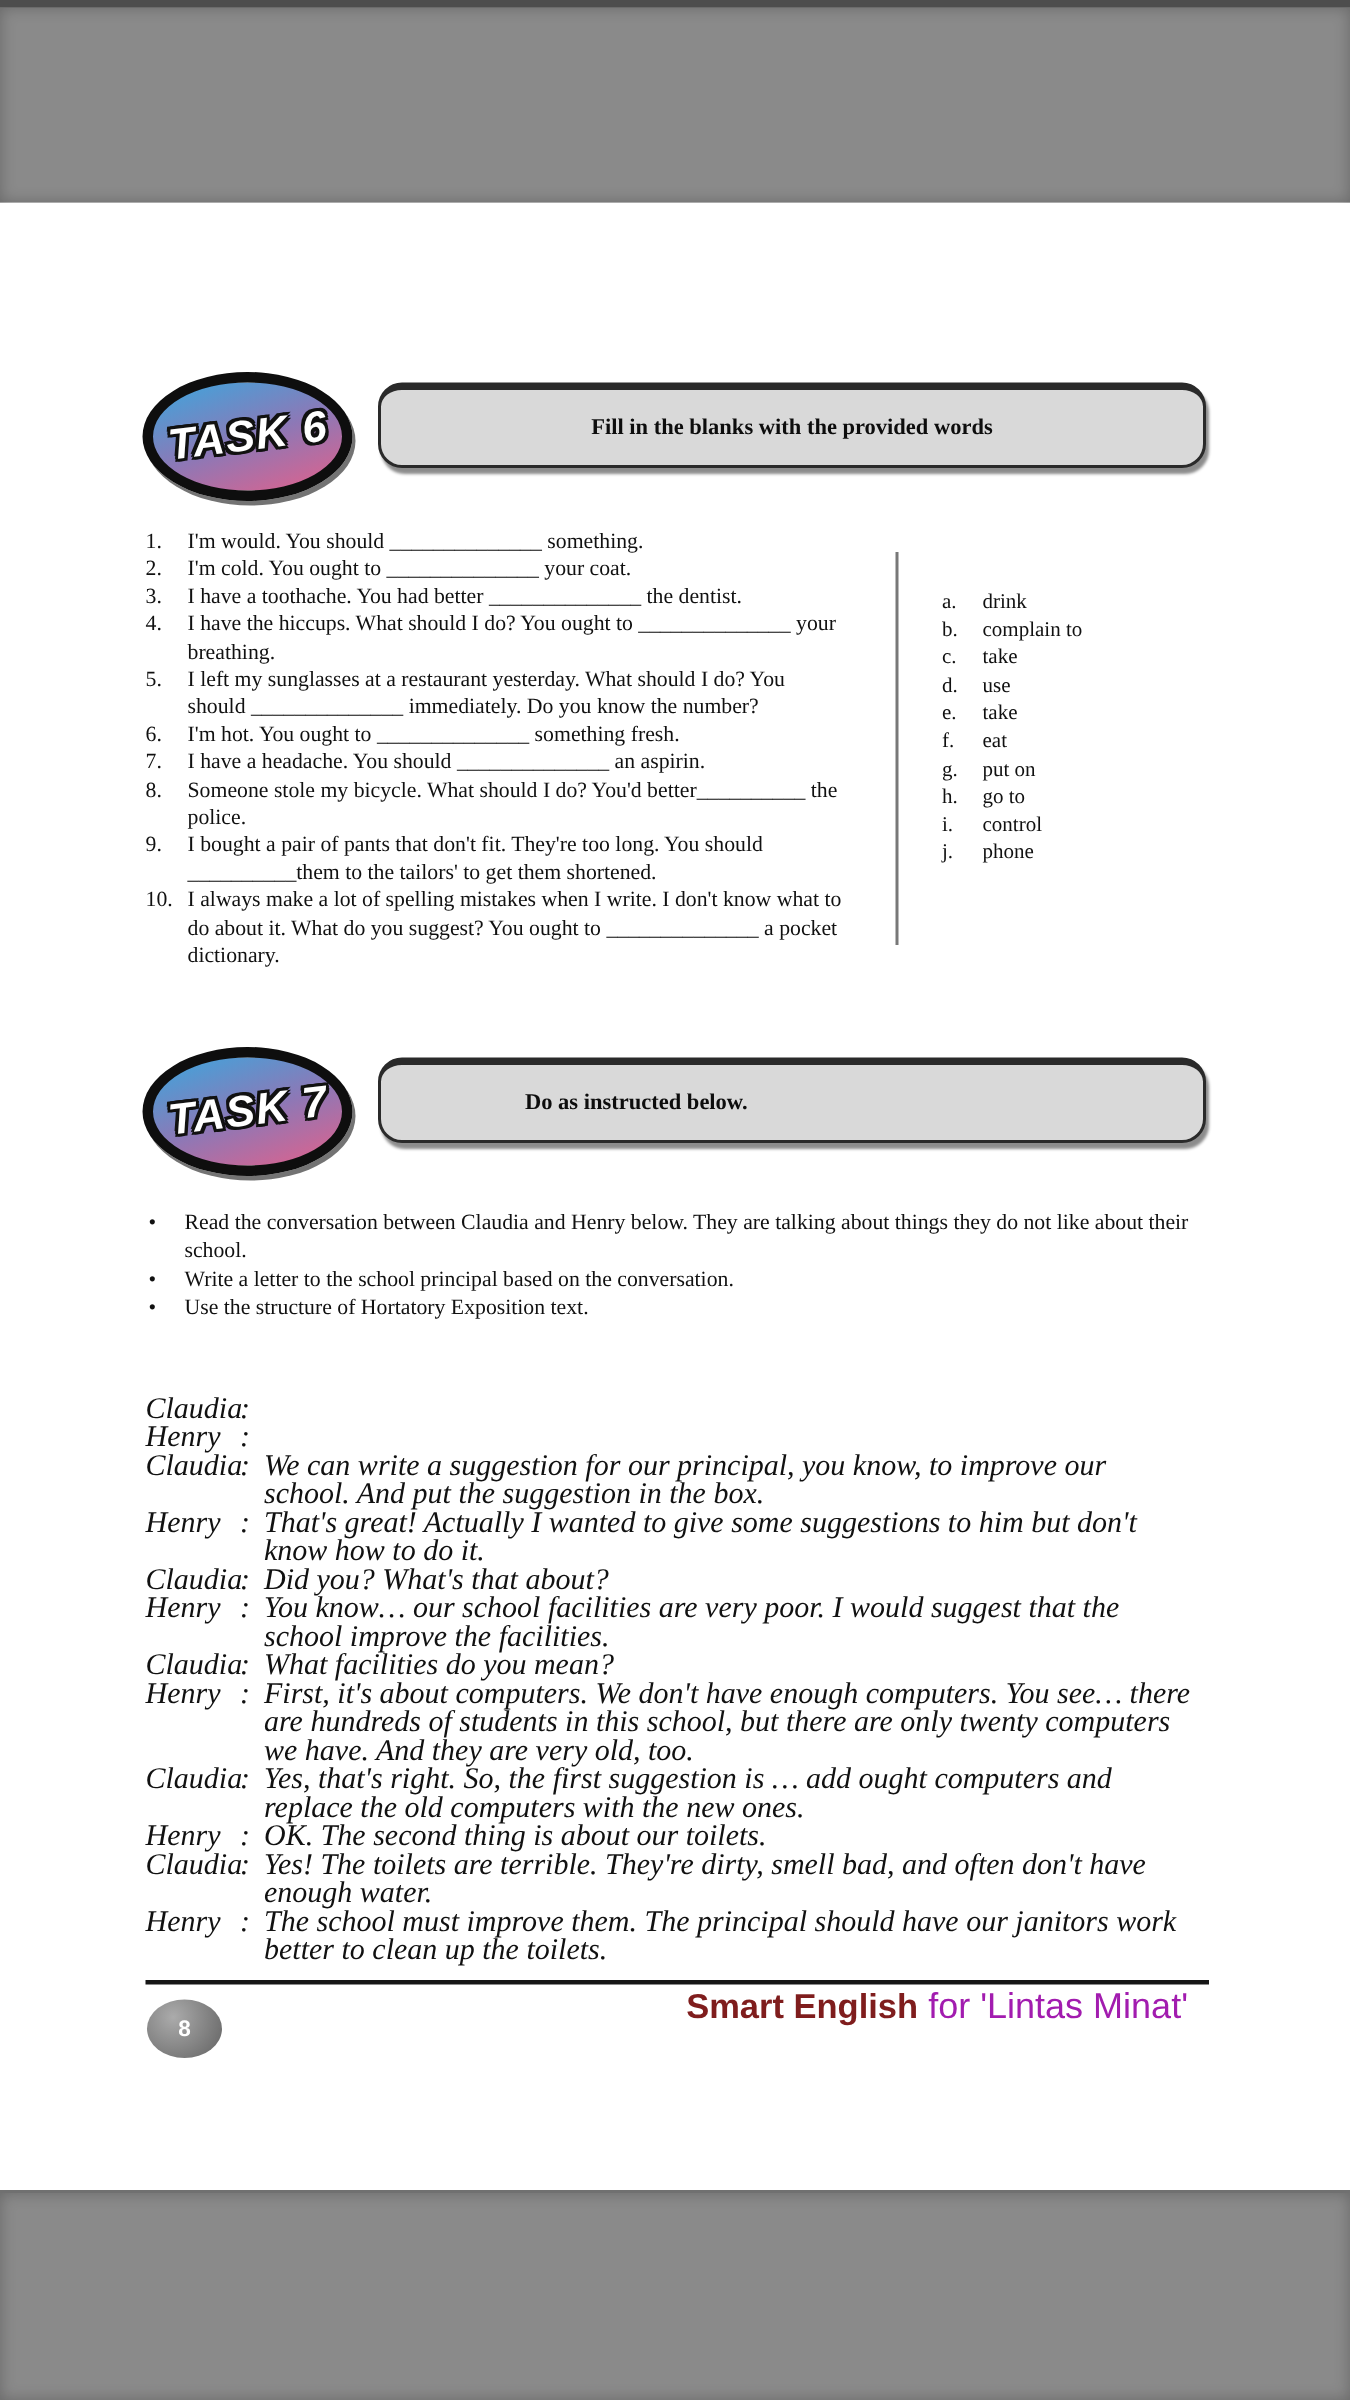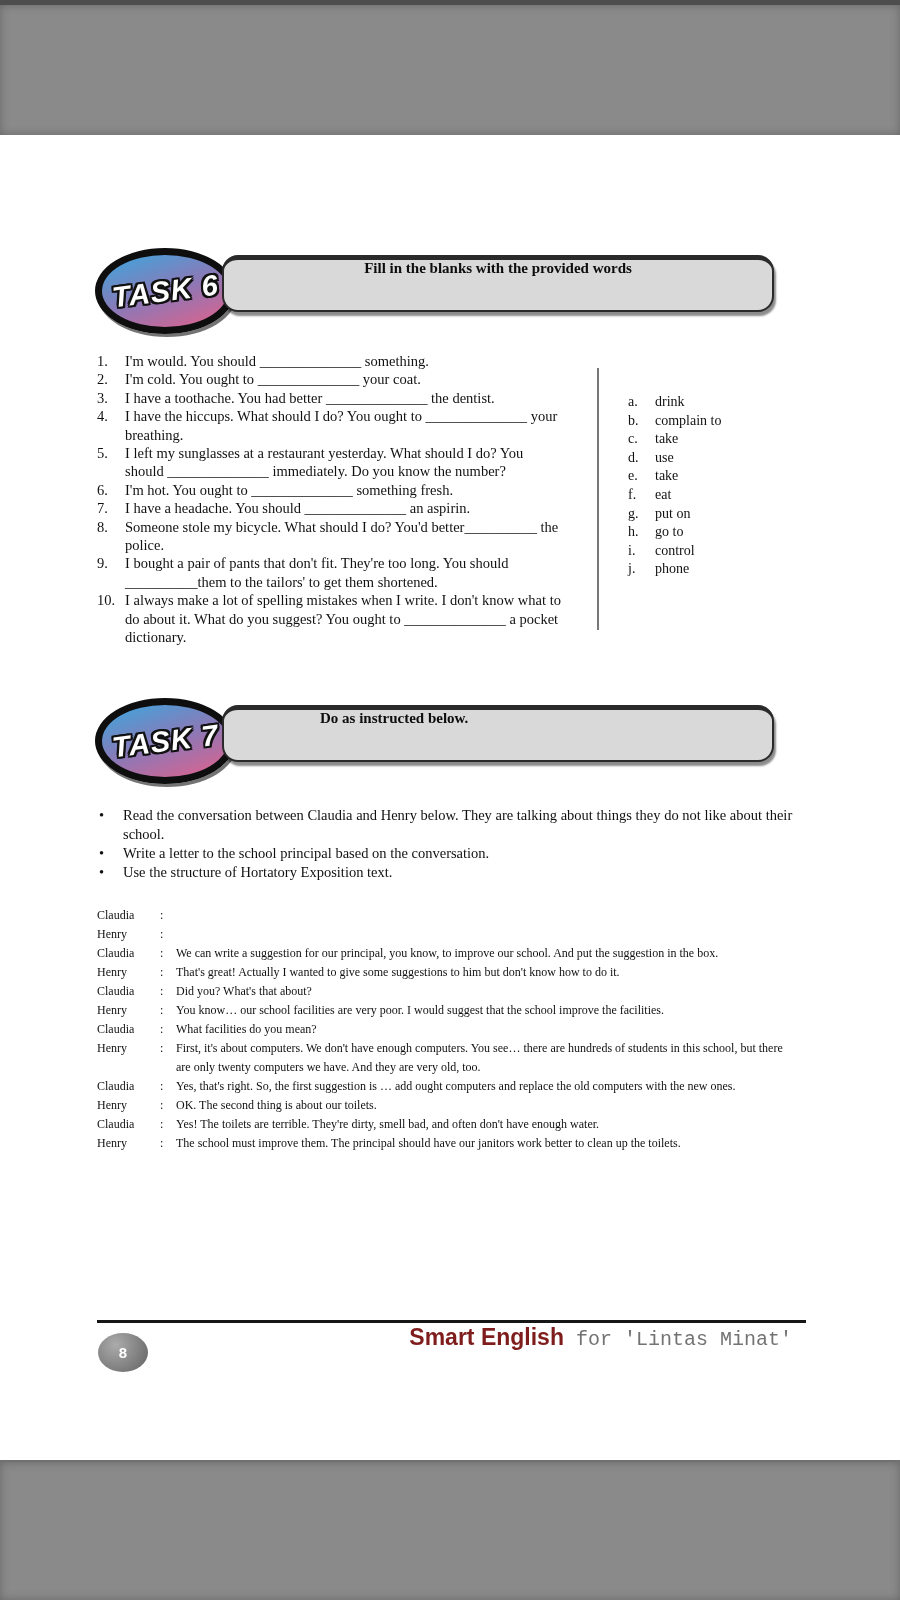--- a/index.html
+++ b/index.html
@@ -24,24 +24,24 @@
     font-family:"Liberation Sans","DejaVu Sans",sans-serif;
     font-weight:bold; font-style:italic; font-size:29px; color:#fff;
     transform:rotate(-7deg); letter-spacing:1px; white-space:nowrap;
     text-shadow:2px 2px 0 #111,-2px -2px 0 #111,2px -2px 0 #111,-2px 2px 0 #111,
                 0 2px 0 #111,2px 0 0 #111,0 -2px 0 #111,-2px 0 0 #111;
   }
   #task6-badge { left:95px; top:248px; }
   #task7-badge { left:95px; top:698px; }
 
   .task-bar {
-    position:absolute; left:222px; width:552px; height:57px; box-sizing:border-box;
+    position:absolute; left:252px; width:552px; height:57px; box-sizing:border-box;
     background:#d9d9d9; border:2px solid #2a2a2a; border-top-width:5px;
     border-radius:16px; box-shadow:2px 4px 2px rgba(0,0,0,0.45);
-    display:flex; align-items:flex-start;
+    display:flex; align-items:center;
     font-weight:bold; font-size:15px; color:#0d0d0d;
   }
   #task6-bar { top:255px; justify-content:center; }
   #task7-bar { top:705px; padding-left:96px; }
 
   .exercise-list { position:absolute; left:97px; top:352px; width:468px;
                    font-size:14.5px; line-height:18.4px; }
   .exercise-item { display:flex; }
   .exercise-item .num { width:28px; flex:none; }
   .exercise-item .txt { flex:1; }
@@ -52,43 +52,43 @@
                line-height:18.6px; }
   .word-bank-row { display:flex; }
   .word-bank-row .letter { width:27px; flex:none; }
 
   .instructions { position:absolute; left:97px; top:806px; width:702px;
                   font-size:14.5px; line-height:19px; }
   .instruction { display:flex; }
   .instruction .bullet { width:24px; flex:none; padding-left:2px; }
   .instruction .txt { flex:1; }
 
-  .conversation { position:absolute; left:97px; top:906px; width:700px;
-                  font-size:12px; line-height:19px; }
+  .conversation { position:absolute; left:97px; top:930px; width:700px;
+                  font-size:20px; line-height:19px;font-style:italic; }
   .conv-row { display:flex; }
   .conv-row .speaker { width:63px; flex:none; }
   .conv-row .colon { width:16px; flex:none; }
   .conv-row .txt { flex:1; }
 
   .footer-line { position:absolute; left:97px; top:1320px; width:709px;
                  height:3px; background:#161616; }
   .page-badge {
     position:absolute; left:98px; top:1333px; width:50px; height:39px;
     border-radius:50%;
     background:radial-gradient(circle at 35% 30%, #ababab, #616161);
     display:flex; align-items:center; justify-content:center;
     color:#fff; font-size:15px; font-weight:bold;
     font-family:"Liberation Sans","DejaVu Sans",sans-serif;
   }
   .footer-brand { position:absolute; left:300px; top:1324px; width:492px;
                   text-align:right; white-space:nowrap; }
   .footer-brand .bold { font-family:"Liberation Sans","DejaVu Sans",sans-serif;
                         font-weight:bold; font-size:23px; color:#7f1d1d; }
-  .footer-brand .rest { font-family:Liberation Mono, monospace;
-                        font-size:20px; color:#737373; }
+  .footer-brand .rest { font-family:Liberation Sans, sans-serif;
+                        font-size:24px; color:#a21caf; }
 </style>
 </head>
 <body>
 
 <div class="band band-top"></div>
 <div class="band band-bottom"></div>
 
 <div class="task-badge" id="task6-badge">
   <span class="badge-text">TASK 6</span>
 </div>

